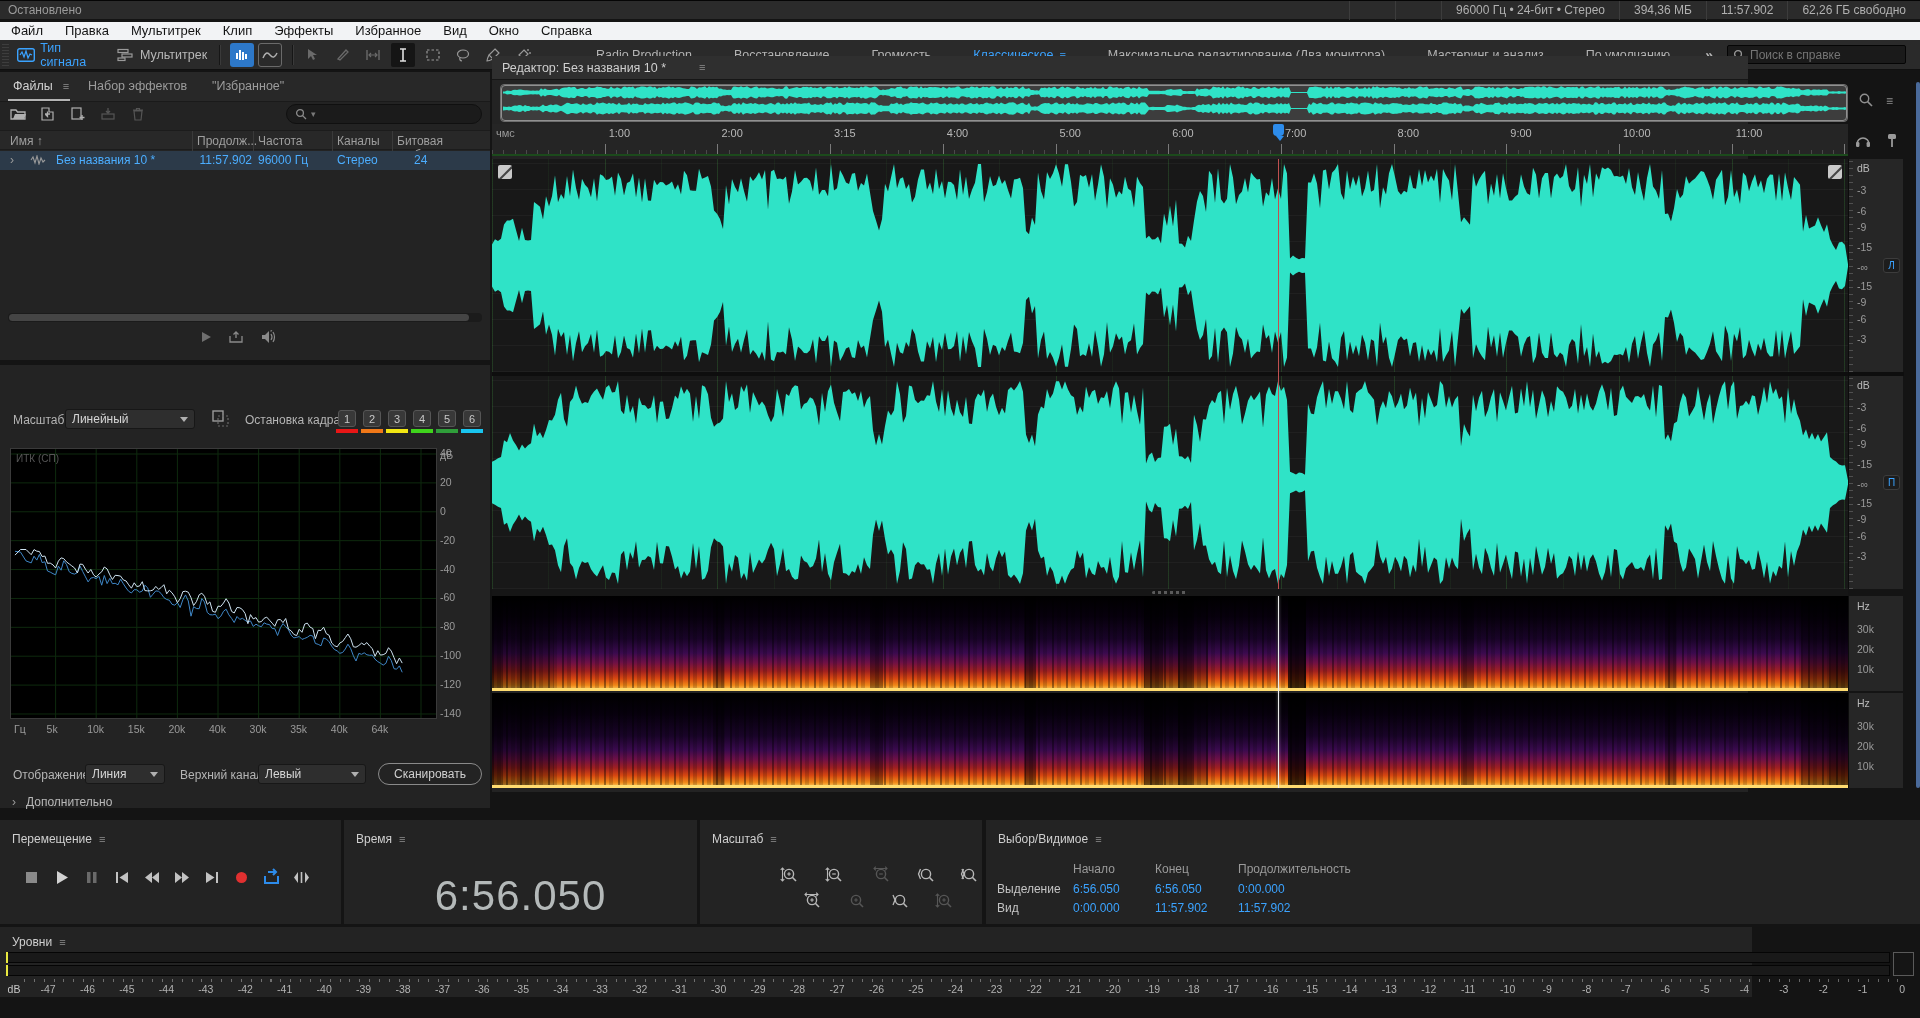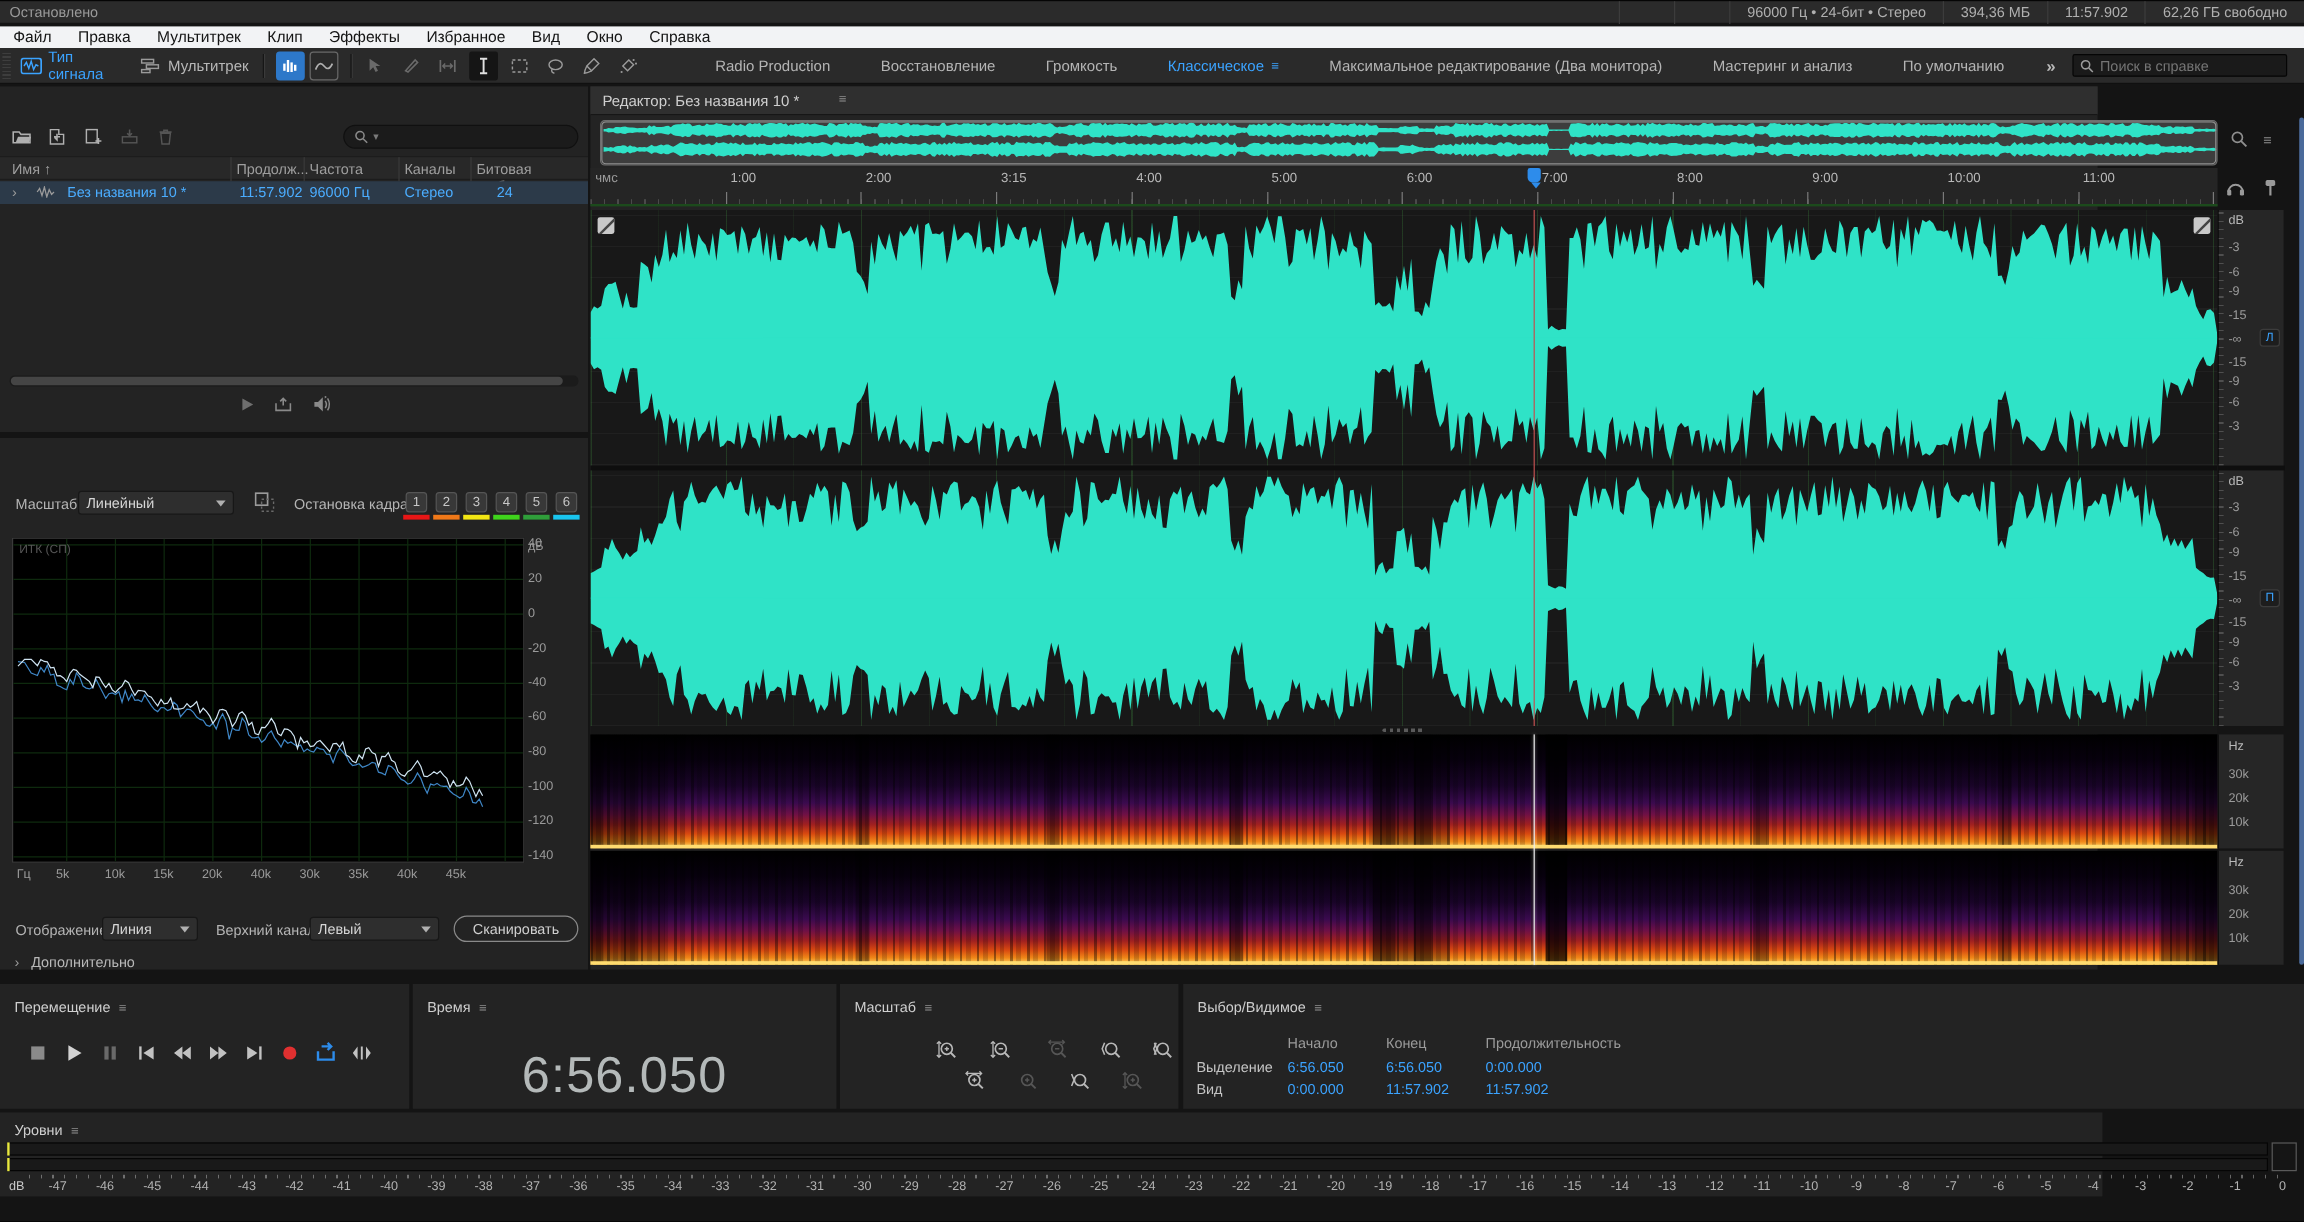--- a/index.html
+++ b/index.html
@@ -69,21 +69,21 @@
   
   #analysispanel{left:0;top:365px;width:490px;height:443px}
   .framebtn{position:absolute;width:18px;height:17px;background:#383838;border:1px solid #555;
      border-radius:3px;color:#c8c8c8;font-size:11px;text-align:center;line-height:16px;top:45px}
   .framestripe{position:absolute;top:64px;height:4px;width:22px}
   #fgraph{position:absolute;left:10px;top:83px;width:427px;height:271px;background:#000;border:1px solid #3a3a3a}
   #fgraph .corner{position:absolute;left:5px;top:4px;color:#565656;font-size:10px}
   .gylab{position:absolute;left:440px;width:30px;text-align:left;color:#9a9a9a;font-size:10.5px}
   .gxlab{position:absolute;top:358px;color:#9a9a9a;font-size:10.5px}
   
-  #editor{left:492px;top:72px;width:1256px;height:736px;background:#232323}
+  #editor{left:492px;top:56px;width:1256px;height:736px;background:#232323}
   #edhead{position:absolute;left:0;top:0;width:100%;height:24px;background:#2f2f2f;border-bottom:1px solid #161616}
   #navigator{position:absolute;left:8px;top:28px;width:1348px;height:38px;background:#3d3d3d;
      border:1px solid #6e6e6e;border-radius:4px;overflow:hidden}
   #navigator .rangebox{position:absolute;inset:0;border:1px solid #909090;border-radius:4px}
   #ruler{position:absolute;left:0;top:68px;width:1356px;height:32px;background:#252525;overflow:hidden;
      border-bottom:2px solid #1c4a1c;
      background-image:repeating-linear-gradient(90deg,#4a4a4a 0 1px,transparent 1px 11.27px);
      background-size:100% 4px;background-position:0 100%;background-repeat:no-repeat;background-color:#252525}
   .rlab{position:absolute;top:3px;font-size:11px;color:#b8b8b8}
   .rtick{position:absolute;bottom:0;width:1px;background:#7a7a7a}
@@ -268,20 +268,26 @@
         <svg width="12" height="12" viewBox="0 0 12 12">
             <circle cx="5" cy="5" r="3.4" fill="none" stroke="#9a9a9a" stroke-width="1.3"></circle>
             <line x1="7.6" y1="7.6" x2="11" y2="11" stroke="#9a9a9a" stroke-width="1.3"></line>
           </svg>
       </span>
       <input placeholder="Поиск в справке" style="">
     </div>
   </div>
 
   <div class="panel" id="filespanel">
+    <div class="tabbar" id="filestabs">
+        <div class="tab active" style="left:13px">Файлы<span class="mi"> ≡</span></div>
+        <div class="tabunderline" style="left:8px;top:27px;width:62px"></div>
+        <div class="tab" style="left:88px">Набор эффектов</div>
+        <div class="tab" style="left:212px">"Избранное"</div>
+      </div>
     <div class="ficons" id="fileicons">
         <div>
           <svg width="16" height="15" viewBox="0 0 16 15">
             <path d="M1,13 L1,4 h5 l1.5,2 H15 V13 Z" fill="none" stroke="#b0b0b0" stroke-width="1.3"></path>
             <path d="M3,13 L5,8 h11 l-2,5 Z" fill="#b0b0b0"></path>
           </svg>
         </div>
         <div>
           <svg width="16" height="15" viewBox="0 0 16 15">
             <path d="M2,2 h7 v4 h4 v8 H2 Z" fill="none" stroke="#b0b0b0" stroke-width="1.2"></path>
@@ -419,21 +425,21 @@
         <div class="gylab" style="top:341.99199999999996px">-140</div>
         <div class="gxlab" style="left:14px">Гц</div>
         <div class="gxlab" style="left:46.599999999999994px">5k</div>
         <div class="gxlab" style="left:87.19999999999999px">10k</div>
         <div class="gxlab" style="left:127.79999999999998px">15k</div>
         <div class="gxlab" style="left:168.39999999999998px">20k</div>
         <div class="gxlab" style="left:208.99999999999997px">40k</div>
         <div class="gxlab" style="left:249.59999999999997px">30k</div>
         <div class="gxlab" style="left:290.19999999999993px">35k</div>
         <div class="gxlab" style="left:330.79999999999995px">40k</div>
-        <div class="gxlab" style="left:371.4px">45k</div>
+        <div class="gxlab" style="left:371.4px">64k</div>
       </div>
     <div class="lbl" style="left:13px;top:403px">Отображение:</div>
     <div class="dd" style="left:85px;top:399px;width:80px">
       <span>Линия</span>
         <span class="chev"></span>
     </div>
     <div class="lbl" style="left:180px;top:403px">Верхний канал:</div>
     <div class="dd" style="left:258px;top:399px;width:108px">
       <span>Левый</span>
         <span class="chev"></span>

